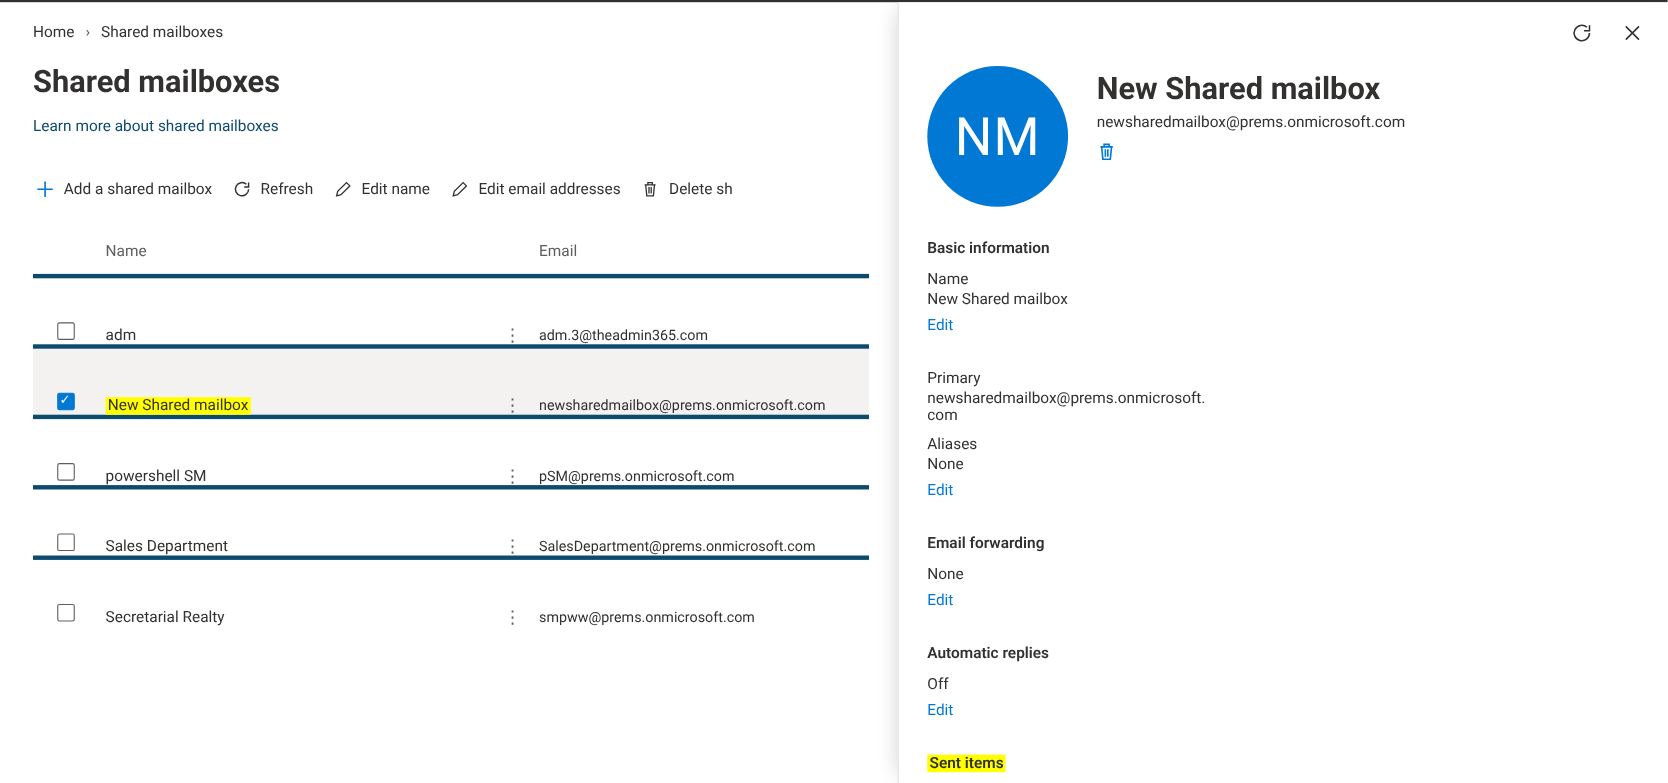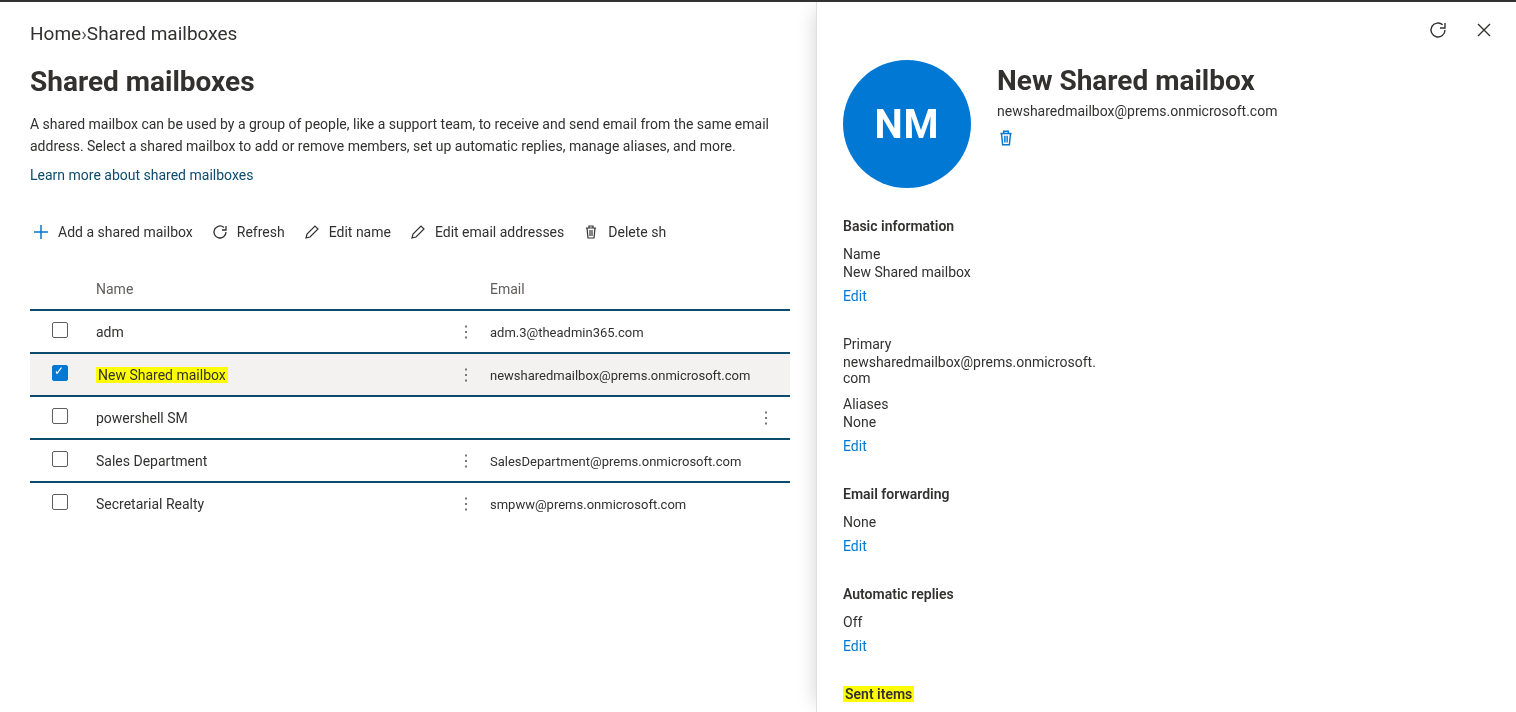--- a/index.html
+++ b/index.html
@@ -12,55 +12,55 @@
     height: 712px;
     overflow: hidden;
     position: relative;
     border-top: 2px solid #323130;
   }
   .main {
     position: absolute;
     left: 0; top: 0; right: 0; bottom: 0;
     padding: 20px 0 0 30px;
   }
-  .breadcrumb { display:flex; align-items:center; font-size:19px; margin-bottom:20px; }
+  .breadcrumb { display:flex; align-items:center; gap:10px; font-size:14px; margin-bottom:20px; }
   .breadcrumb .sep { color:#605e5c; }
   .page-title { font-size:28px; font-weight:700; margin-bottom:16px; }
   .desc { font-size:14px; color:#323130; max-width:780px; line-height:1.55; margin-bottom:10px; }
   .link { color:#0c4a6e; cursor:pointer; }
   .learn { font-size:14px; margin-bottom:36px; }
   .toolbar { display:flex; align-items:center; gap:14px; font-size:14px; color:#323130; margin-bottom:36px; }
   .tb-item { display:flex; align-items:center; gap:8px; cursor:pointer; padding:4px 2px;justify-content:center; }
   .tb-item .ico { width:18px; height:18px; display:flex; align-items:center; justify-content:center; }
   .table { width: 760px; }
   .thead { display:flex; padding: 0 0 12px 0; color:#605e5c; font-size:14px; }
   .col-cb { width:66px; }
   .col-name { flex: 1; position:relative; }
   .col-email { width: 300px; }
-  .trow { display:flex; align-items:center; height:43px; border-top:2px solid #0c4a6e; }
+  .trow { display:flex; align-items:flex-end; height:64px; border-top:4px solid #0c4a6e; }
   .trow.selected { background:#f3f2f1; }
   .cb { width:16px; height:16px; border:1px solid #605e5c; border-radius:2px; display:inline-block; margin-left:22px; position:relative; }
   .cb.checked { background:#0078d4; border-color:#0078d4; }
   .cb.checked::after { content:"✓"; color:#fff; font-size:12px; position:absolute; left:1px; top:-2px; }
   .rowname { font-size:14px; }
   .rowname.hl { background:#ffff00; padding:0 2px; }
   .rowemail { font-size:13px; color:#323130; }
   .more-btn { position:absolute; right:16px; top:50%; transform:translateY(-50%); cursor:pointer; color:#605e5c; font-size:16px; line-height:1; }
 
   
   .panel {
     position:absolute; top:0; right:0; bottom:0; width:700px;
     background:#fff; border-left:1px solid #e1dfdd;
     box-shadow: -8px 0 18px -8px rgba(0,0,0,0.18);
     padding: 18px 26px 0 26px;
   }
   .panel-actions { position:absolute; top:18px; right:20px; display:flex; gap:24px; }
   .panel-actions .ico { width:22px; height:22px; cursor:pointer; color:#323130; }
   .phead { display:flex; gap:26px; align-items:flex-start; margin-bottom:30px; margin-top:40px; }
-  .avatar { width:128px; height:128px; border-radius:50%; background:#0078d4; color:#fff; display:flex; align-items:center; justify-content:center; font-size:40px; font-weight:700; letter-spacing:1px; }
+  .avatar { width:128px; height:128px; border-radius:50%; background:#0078d4; color:#fff; display:flex; align-items:center; justify-content:center; font-size:48px; font-weight:400; letter-spacing:1px; }
   .phead-right { flex:1; padding-top:4px; }
   .ptitle { font-size:28px; font-weight:700; margin-bottom:6px; }
   .pemail { font-size:14px; color:#323130; margin-bottom:10px; }
   .trash { color:#0078d4; cursor:pointer; width:18px; height:18px; display:inline-block; }
   .pgrid { display:flex; flex-wrap:wrap; gap: 32px 0; flex-direction: column; }
   .pcol { width:50%; padding-right:20px; }
   .sect-title { font-weight:600; font-size:14px; margin-bottom:12px; }
   .kvlabel { font-size:14px; color:#323130; margin-bottom:2px; }
   .kvvalue { font-size:14px; color:#323130; margin-bottom:2px; }
   .edit-link { color:#0078d4; font-size:14px; cursor:pointer; display:inline-block; margin-top:6px; }
@@ -73,21 +73,20 @@
 <div class="main">
 
   <div class="breadcrumb">
     <span>Home</span>
     <span class="sep">›</span>
     <span>Shared mailboxes</span>
   </div>
 
   <h1 class="page-title">Shared mailboxes</h1>
 
-  <p class="desc">A shared mailbox can be used by a group of people, like a support team, to receive and send email from the same email address. Select a shared mailbox to add or remove members, set up automatic replies, manage aliases, and more.</p>
 
   <div class="learn"><span class="link">Learn more about shared mailboxes</span></div>
 
   <div class="toolbar">
     <div class="tb-item">
       <span class="ico">
         <svg viewBox="0 0 16 16" width="16" height="16">
             <path d="M8 1v14M1 8h14" stroke="#0078d4" stroke-width="1.5" fill="none"></path>
           </svg>
       </span>
@@ -140,20 +139,21 @@
           <div class="col-email"><span class="rowemail">adm.3@theadmin365.com</span></div>
         </div>
         <div class="trow selected">
           <div class="col-cb"><span class="cb checked"></span></div>
           <div class="col-name" style="position: relative;"><span class="rowname hl">New Shared mailbox</span><span class="more-btn">⋮</span></div>
           <div class="col-email"><span class="rowemail">newsharedmailbox@prems.onmicrosoft.com</span></div>
         </div>
         <div class="trow">
           <div class="col-cb"><span class="cb"></span></div>
           <div class="col-name" style="position: relative;"><span class="rowname">powershell SM</span><span class="more-btn">⋮</span></div>
+          <div class="col-email"><span class="rowemail">pSM@prems.onmicrosoft.com</span></div>
         </div>
         <div class="trow">
           <div class="col-cb"><span class="cb"></span></div>
           <div class="col-name" style="position: relative;"><span class="rowname">Sales Department</span><span class="more-btn">⋮</span></div>
           <div class="col-email"><span class="rowemail">SalesDepartment@prems.onmicrosoft.com</span></div>
         </div>
         <div class="trow">
           <div class="col-cb"><span class="cb"></span></div>
           <div class="col-name" style="position: relative;"><span class="rowname">Secretarial Realty</span><span class="more-btn">⋮</span></div>
           <div class="col-email"><span class="rowemail">smpww@prems.onmicrosoft.com</span></div>

